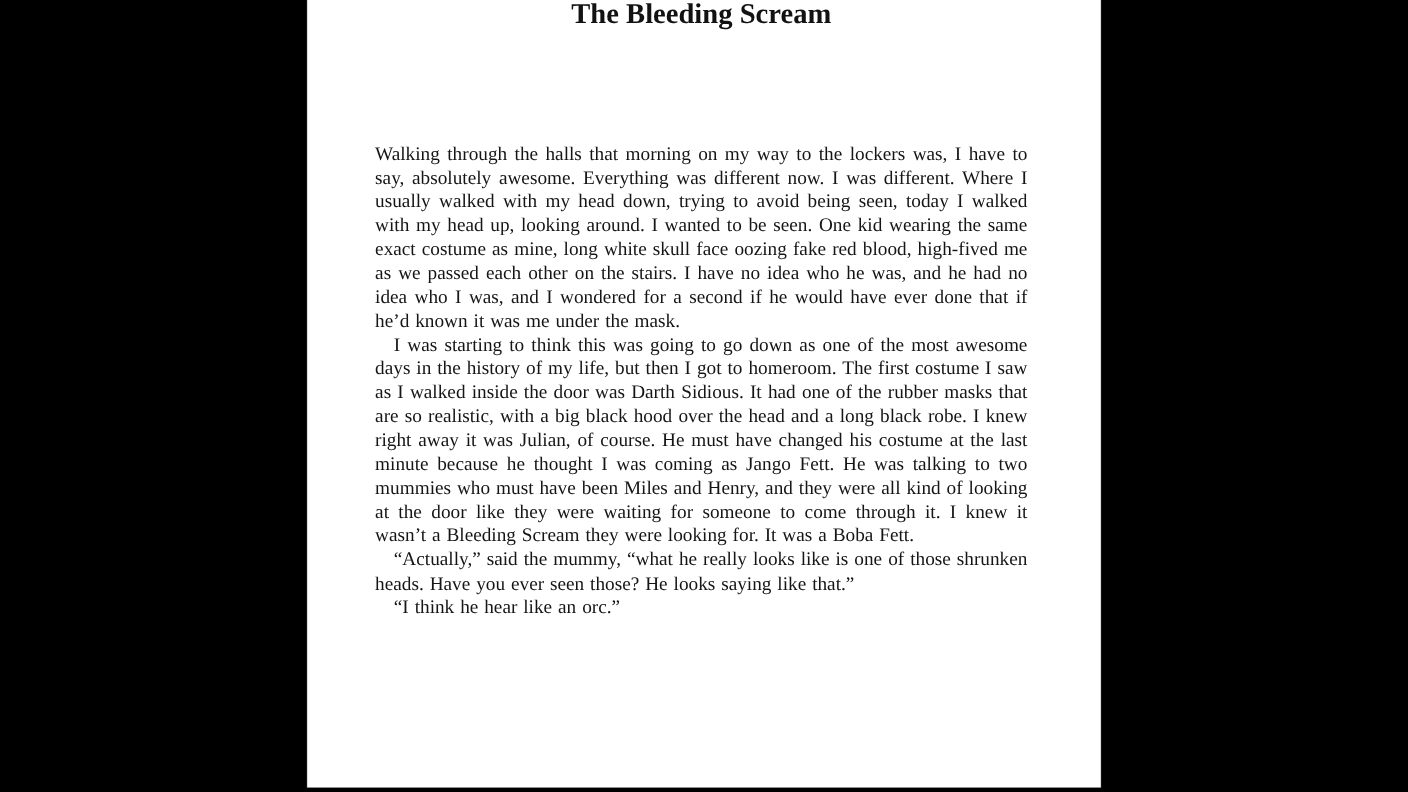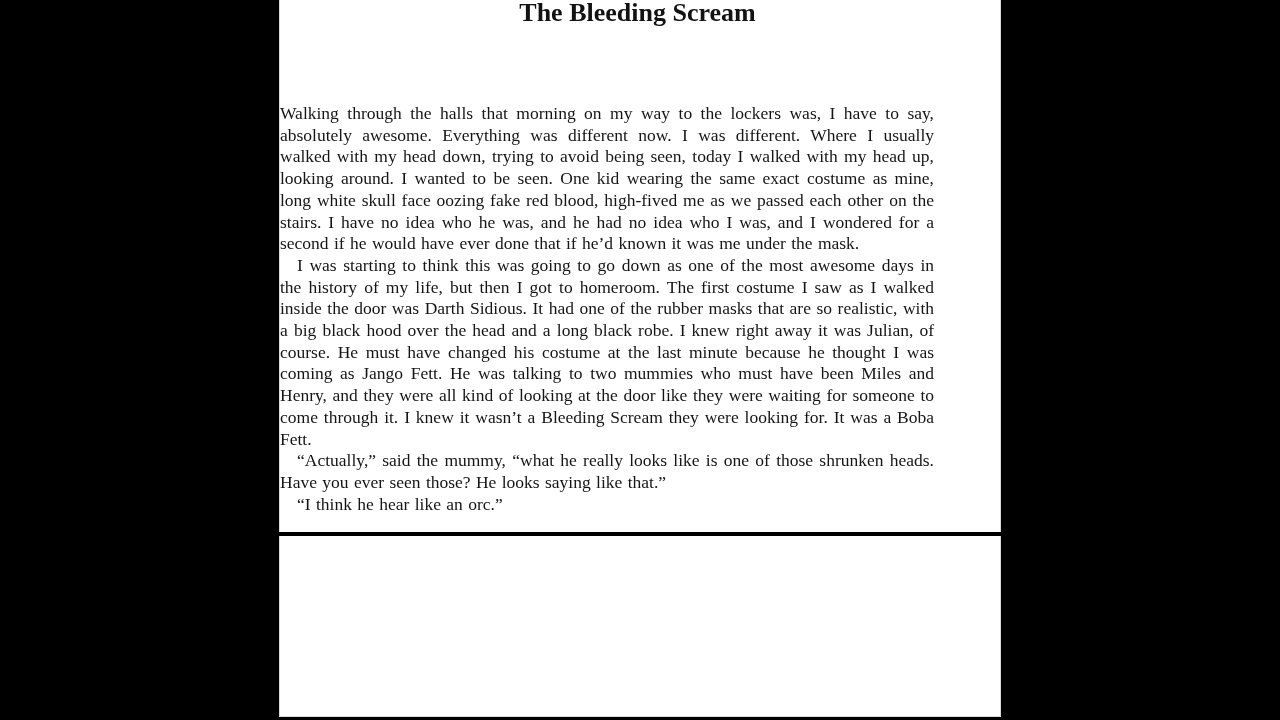--- a/index.html
+++ b/index.html
@@ -6,21 +6,21 @@
     margin: 0;
     padding: 0;
     width: 1280px;
     height: 720px;
     overflow: hidden;
     background: #000000;
   }
   .stage {
     position: relative;
     width: 1280px;
-    height: 536px;
+    height: 720px;
     background: #000000;
   }
   .paper {
     position: absolute;
     left: 280px;
     top: 0;
     width: 720px;
     height: 716px;
     background: #ffffff;
     overflow: hidden;
@@ -33,21 +33,22 @@
     margin-top: -3px;
     font-family: "Liberation Serif", "DejaVu Serif", serif;
     font-size: 26px;
     line-height: 32px;
     font-weight: bold;
     text-align: center;
     color: #121212;
     letter-spacing: 0px;
   }
   .body-text {
-    margin-top: 74px;
+    margin-top: 100px;
+    padding-left: 61px;
     padding-right: 66px;
   }
   .body-text p {
     margin: 0;
     font-family: "Liberation Serif", "DejaVu Serif", serif;
     font-size: 17.5px;
     line-height: 21.7px;
     color: #151515;
     text-align: justify;
     text-indent: 17px;

